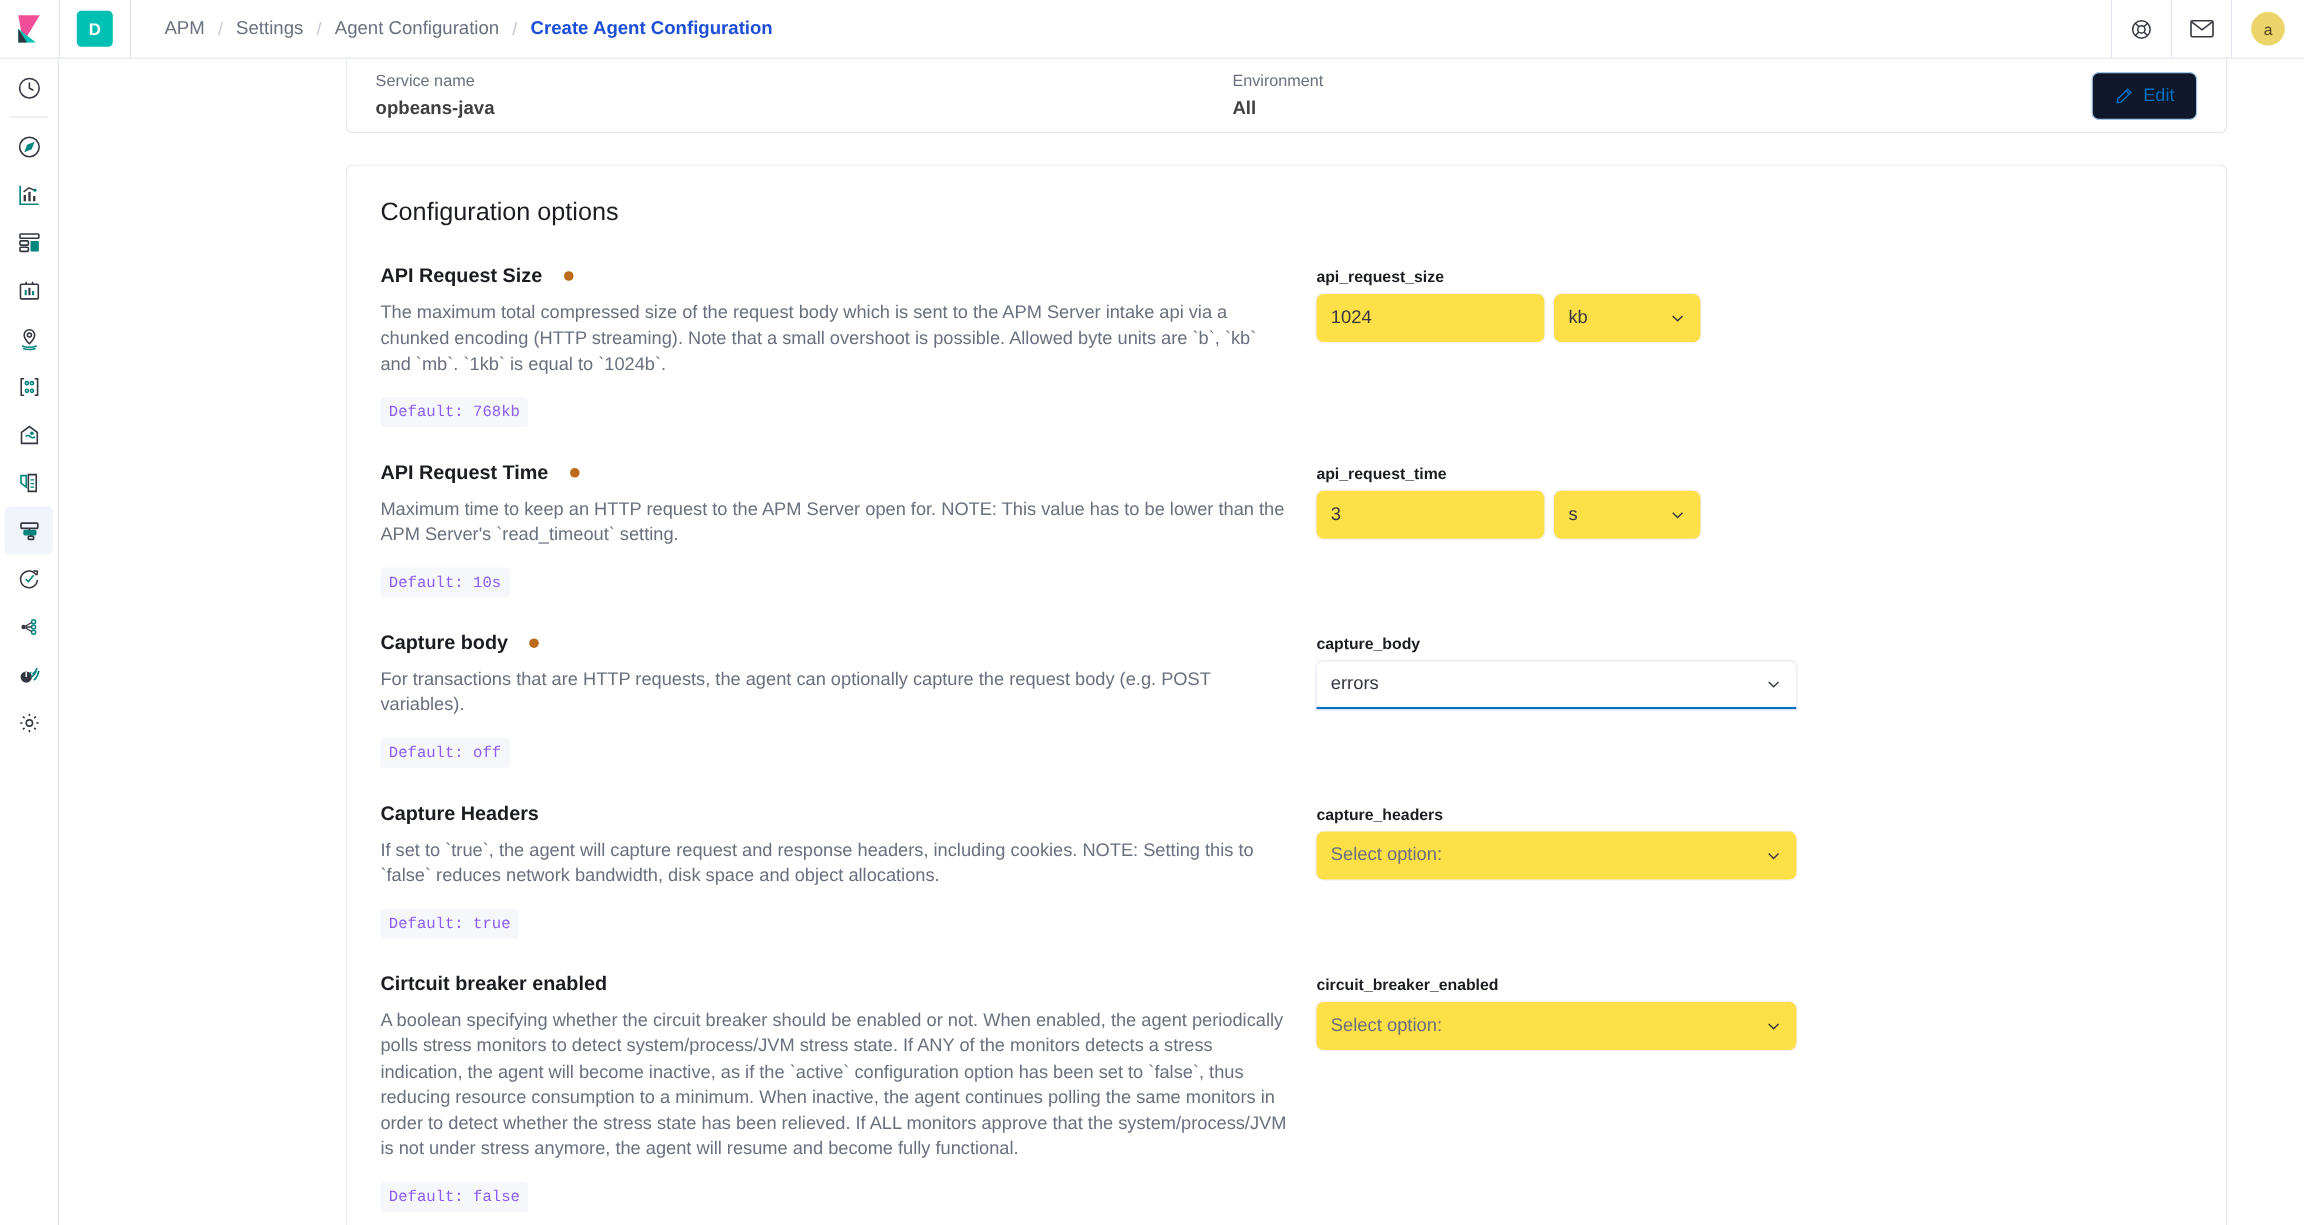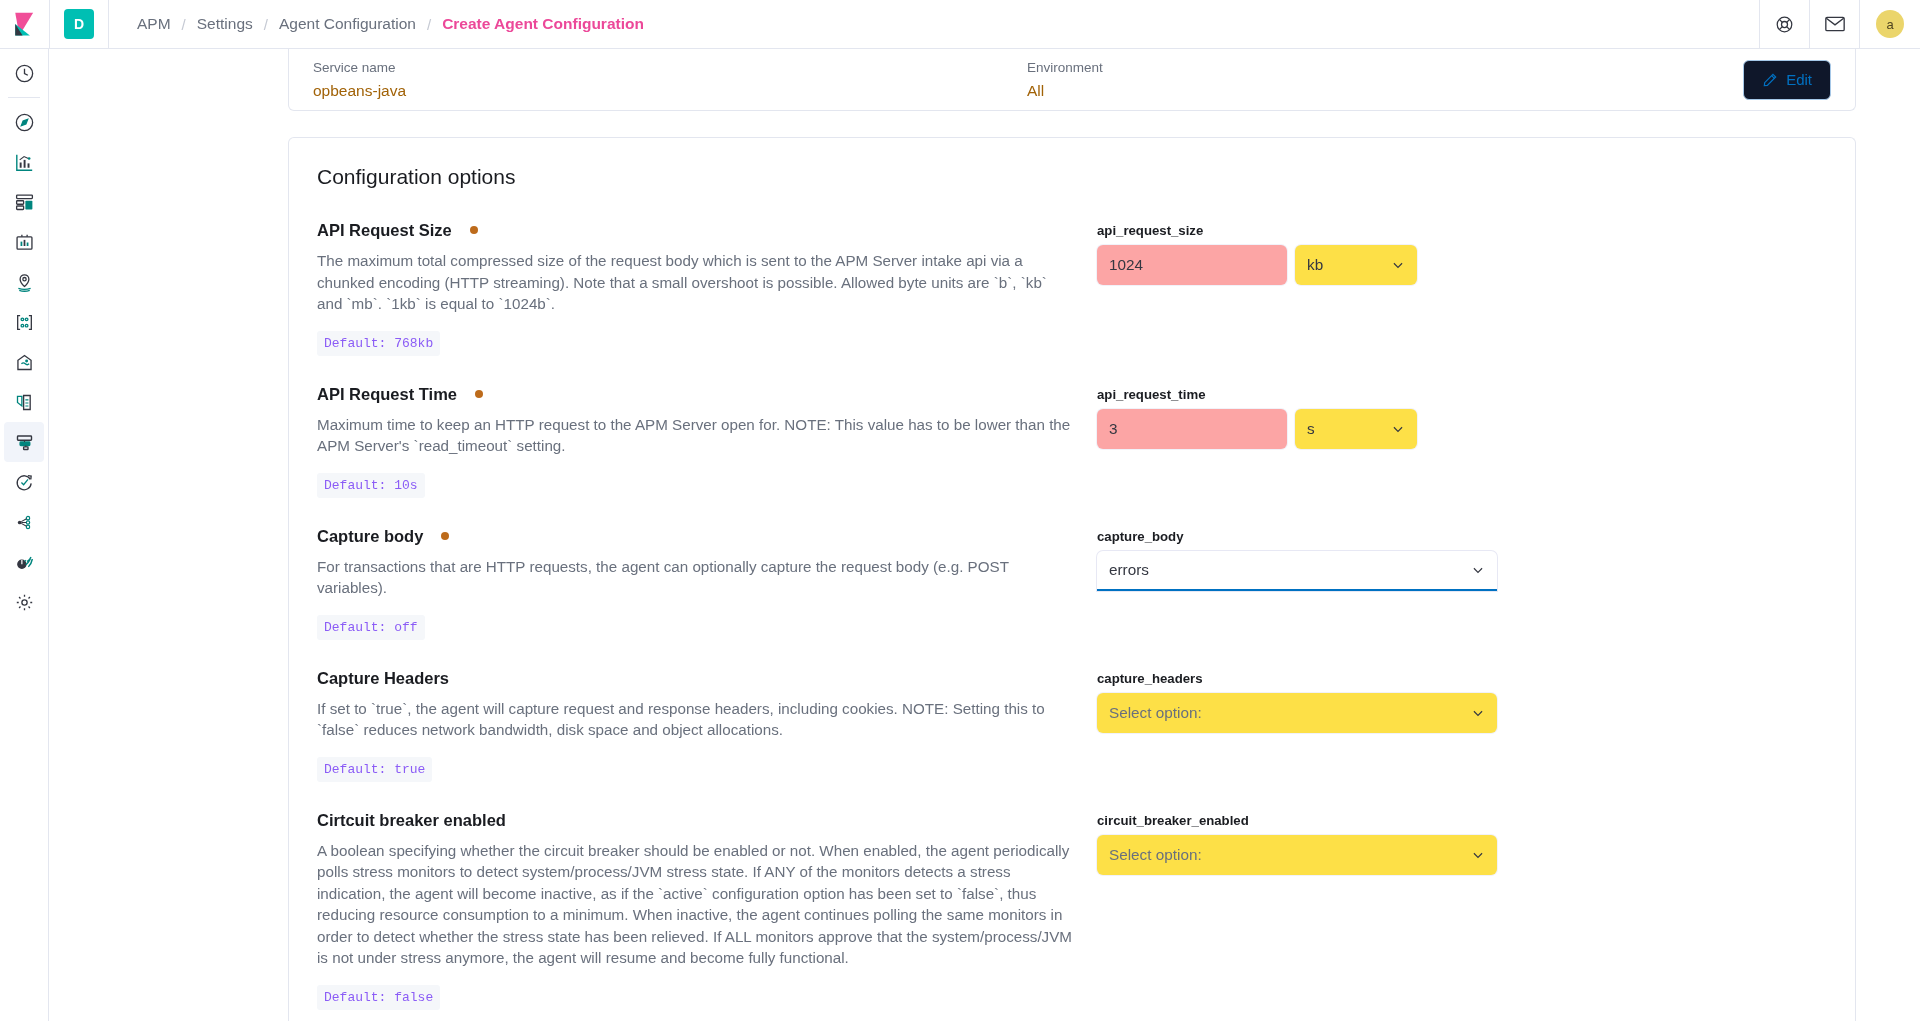--- a/index.html
+++ b/index.html
@@ -38,21 +38,21 @@
   }
   .breadcrumbs {
     display: flex; align-items: flex-end;
     margin-left: 26px; gap: 0px;
     font-size: 15.5px;
   }
   .crumb {
     color: #69707D; padding: 0 2px; cursor: pointer;
     white-space: nowrap;
   }
-  .crumb.active { color: #ec4899; font-weight: 700; }
+  .crumb.active { color: #1d4ed8; font-weight: 700; }
   .crumb-sep { color: #c5c9d3; margin: 0 9px; font-size: 15px; }
 
   .hdr-right {
     margin-left: auto; display:flex; align-items:center; height:48px;
   }
   .hdr-btn {
     width: 49px; height: 48px;
     display:flex; align-items:center; justify-content:center;
     cursor: pointer;
   }
@@ -105,21 +105,21 @@
     background: #ffffff;
     border: 1px solid #e3e6ef;
     border-top: none;
     border-radius: 0 0 6px 6px;
     padding: 0 24px;
     height: 62px;
     display: flex; align-items: center;
   }
   .svc-field { display:flex; flex-direction:column; justify-content:center; }
   .svc-label { font-size: 13.5px; color: #69707D; line-height: 20px; }
-  .svc-value { font-size: 15.5px; color: #a16207; font-weight: 400; line-height: 22px; margin-top:2px; }
+  .svc-value { font-size: 15.5px; color: #404040; font-weight: 700; line-height: 22px; margin-top:2px; }
   .svc-field.name { width: 714px; }
   .edit-btn {
     margin-left: auto;
     display:flex; align-items:center; gap: 8px;
     height: 40px; padding: 0 18px;
     border: 1px solid #a6c8e8;
     border-radius: 6px;
     background: #0f172a;
     color: #0071c2; font-size: 15px; font-weight: 500;
     cursor: pointer;
@@ -177,21 +177,21 @@
     border-radius: 3px;
   }
 
   .field-label {
     font-size: 13.2px; font-weight: 700; color: #1a1c21;
     line-height: 18px; margin-bottom: 5px; display:block;
   }
   .field-row { display: flex; gap: 8px; }
   .txt-input {
     height: 40px; width: 190px;
-    background: #fca5a5;
+    background: #fde047;
     border: none;
     border-radius: 6px;
     box-shadow: 0 0 0 1px rgba(19,34,149,0.06);
     padding: 0 12px;
     font-size: 15.3px; color: #343741;
     font-family: "Liberation Sans", sans-serif;
     outline: none;
   }
   .select-box {
     height: 40px;

